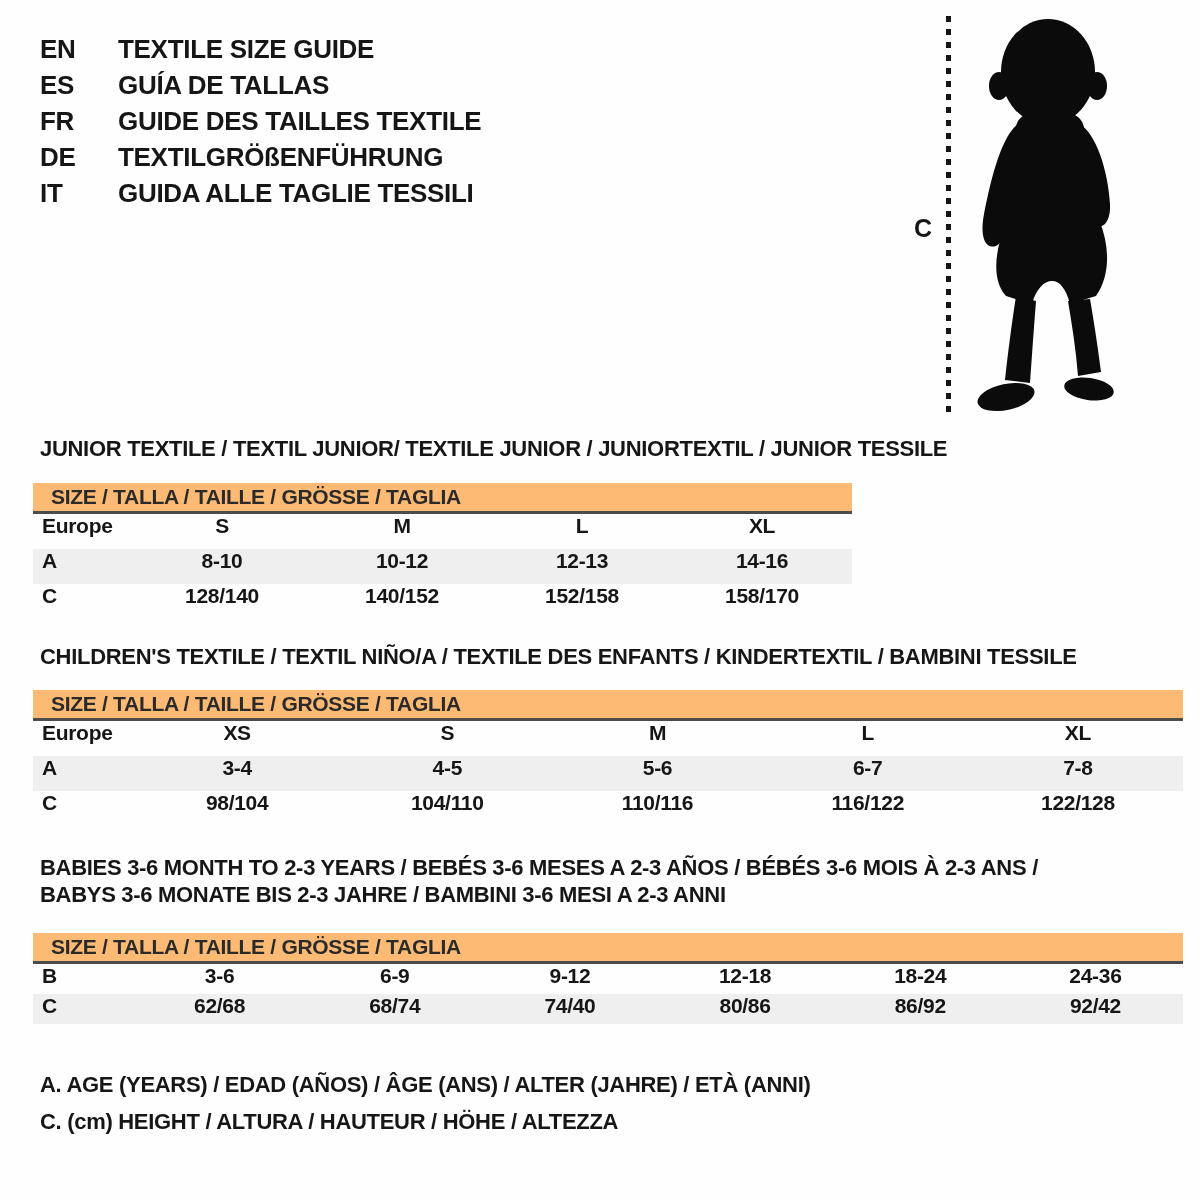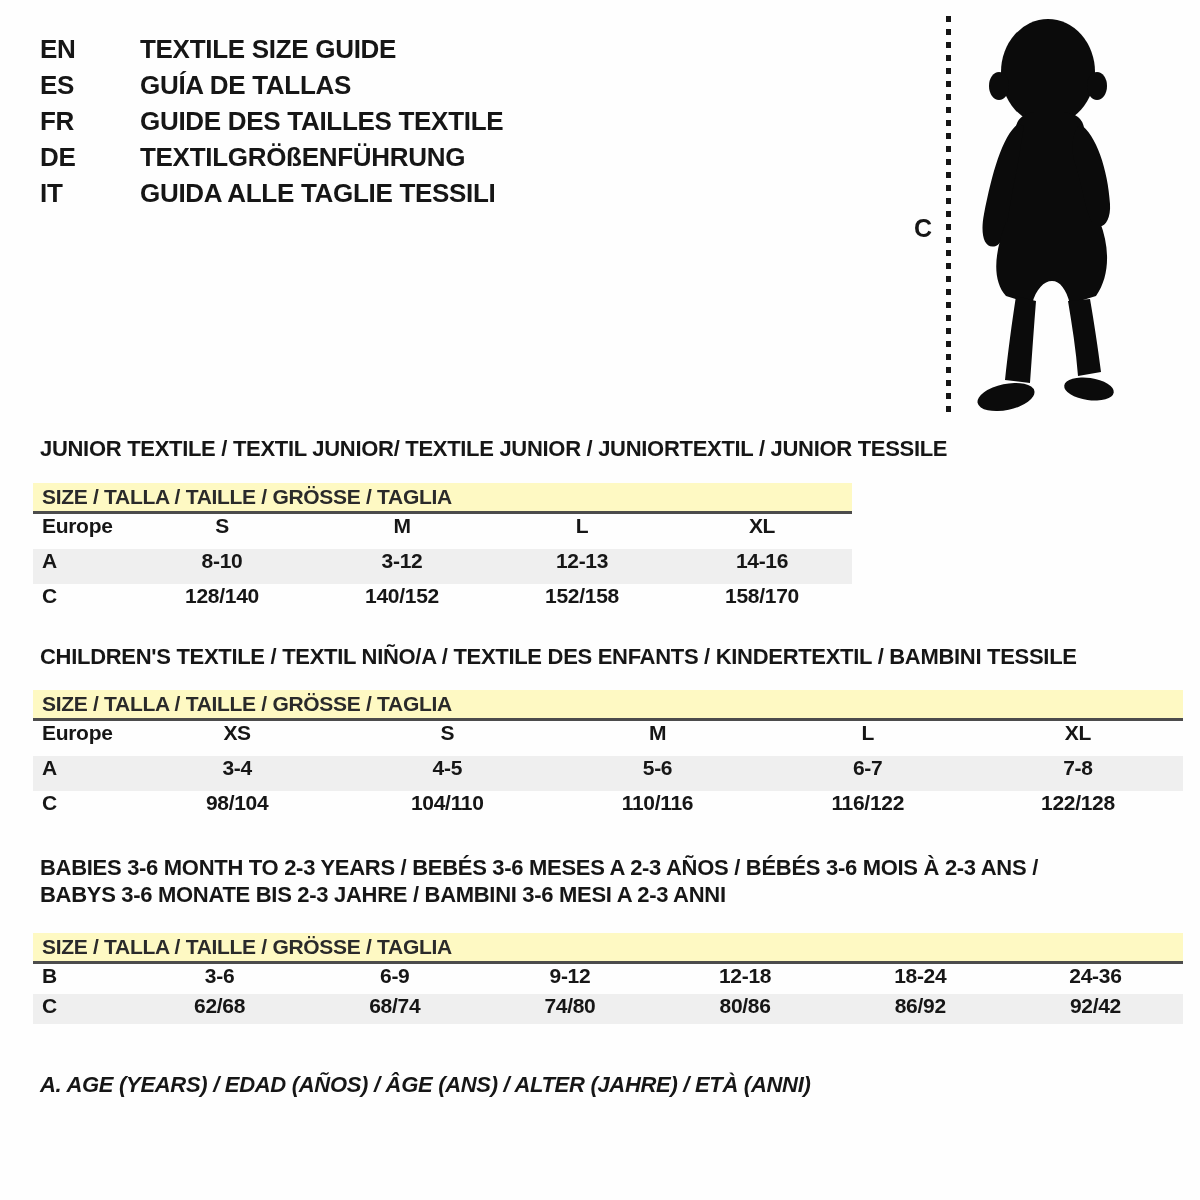--- a/index.html
+++ b/index.html
@@ -5,46 +5,46 @@
   html,body{margin:0;padding:0;background:#ffffff;}
   .canvas{
     position:relative;width:1200px;height:1200px;background:#fefefe;
     font-family:"Liberation Sans",sans-serif;font-weight:700;color:#161616;
     overflow:hidden;letter-spacing:-0.3px;
   }
   
   .langs{position:absolute;left:40px;top:31px;}
   .lang-row{display:flex;height:36px;line-height:36px;font-size:26px;}
   .lang-code{width:78px;}
-  .lang-label{white-space:nowrap;margin-left:22px;}
+  .lang-label{white-space:nowrap;}
   
   .measure-line{
     position:absolute;left:946px;top:16px;width:5px;height:400px;
     background:repeating-linear-gradient(to bottom,#151515 0 6px,transparent 6px 13px);
   }
   .measure-label{position:absolute;left:914px;top:214px;font-size:25px;}
   .toddler{position:absolute;left:962px;top:12px;}
   
   .section-title{position:absolute;left:40px;font-size:22px;line-height:23px;white-space:nowrap;}
   .section-title .t2{display:block;margin-top:4px;}
   
   .sg-table{position:absolute;left:33px;}
   .tbar{
-    background:#fef9c3;border-bottom:3px solid #4c4c4c;
-    height:28px;line-height:28px;padding-left:9px;font-size:21px;color:#2a2a2a;
+    background:#fdba74;border-bottom:3px solid #4c4c4c;
+    height:28px;line-height:28px;padding-left:18px;font-size:21px;color:#2a2a2a;
   }
   .trow{display:flex;font-size:21px;}
   .trow.tall{height:35px;}
   .trow.short{height:30px;}
   .trow.shaded{background:#efefef;}
   .tcell{flex:1;text-align:center;white-space:nowrap;}
   .tcell.label{flex:0 0 90px;text-align:left;padding-left:9px;}
   
   .footnotes{position:absolute;left:40px;top:1066px;}
-  .footnote{height:37px;line-height:37px;font-size:22px;white-space:nowrap;font-style:italic;}
+  .footnote{height:37px;line-height:37px;font-size:22px;white-space:nowrap;}
 </style>
 </head>
 <body>
 
 <div class="canvas">
 
   <div class="langs">
     <div class="lang-row">
       <span class="lang-code">EN</span>
       <span class="lang-label">TEXTILE SIZE GUIDE</span>
@@ -99,21 +99,21 @@
     <div class="trow tall">
       <div class="tcell label">Europe</div>
       <div class="tcell">S</div>
       <div class="tcell">M</div>
       <div class="tcell">L</div>
       <div class="tcell">XL</div>
     </div>
     <div class="trow tall shaded">
       <div class="tcell label">A</div>
       <div class="tcell">8-10</div>
-      <div class="tcell">3-12</div>
+      <div class="tcell">10-12</div>
       <div class="tcell">12-13</div>
       <div class="tcell">14-16</div>
     </div>
     <div class="trow tall">
       <div class="tcell label">C</div>
       <div class="tcell">128/140</div>
       <div class="tcell">140/152</div>
       <div class="tcell">152/158</div>
       <div class="tcell">158/170</div>
     </div>
@@ -160,24 +160,25 @@
       <div class="tcell">6-9</div>
       <div class="tcell">9-12</div>
       <div class="tcell">12-18</div>
       <div class="tcell">18-24</div>
       <div class="tcell">24-36</div>
     </div>
     <div class="trow short shaded">
       <div class="tcell label">C</div>
       <div class="tcell">62/68</div>
       <div class="tcell">68/74</div>
-      <div class="tcell">74/80</div>
+      <div class="tcell">74/40</div>
       <div class="tcell">80/86</div>
       <div class="tcell">86/92</div>
       <div class="tcell">92/42</div>
     </div>
   </div>
 
   <div class="footnotes">
     <div class="footnote">A. AGE (YEARS) / EDAD (AÑOS) / ÂGE (ANS) / ALTER (JAHRE) / ETÀ (ANNI)</div>
+    <div class="footnote">C. (cm) HEIGHT / ALTURA / HAUTEUR / HÖHE / ALTEZZA</div>
   </div>
 
 </div>
 
 </body></html>

